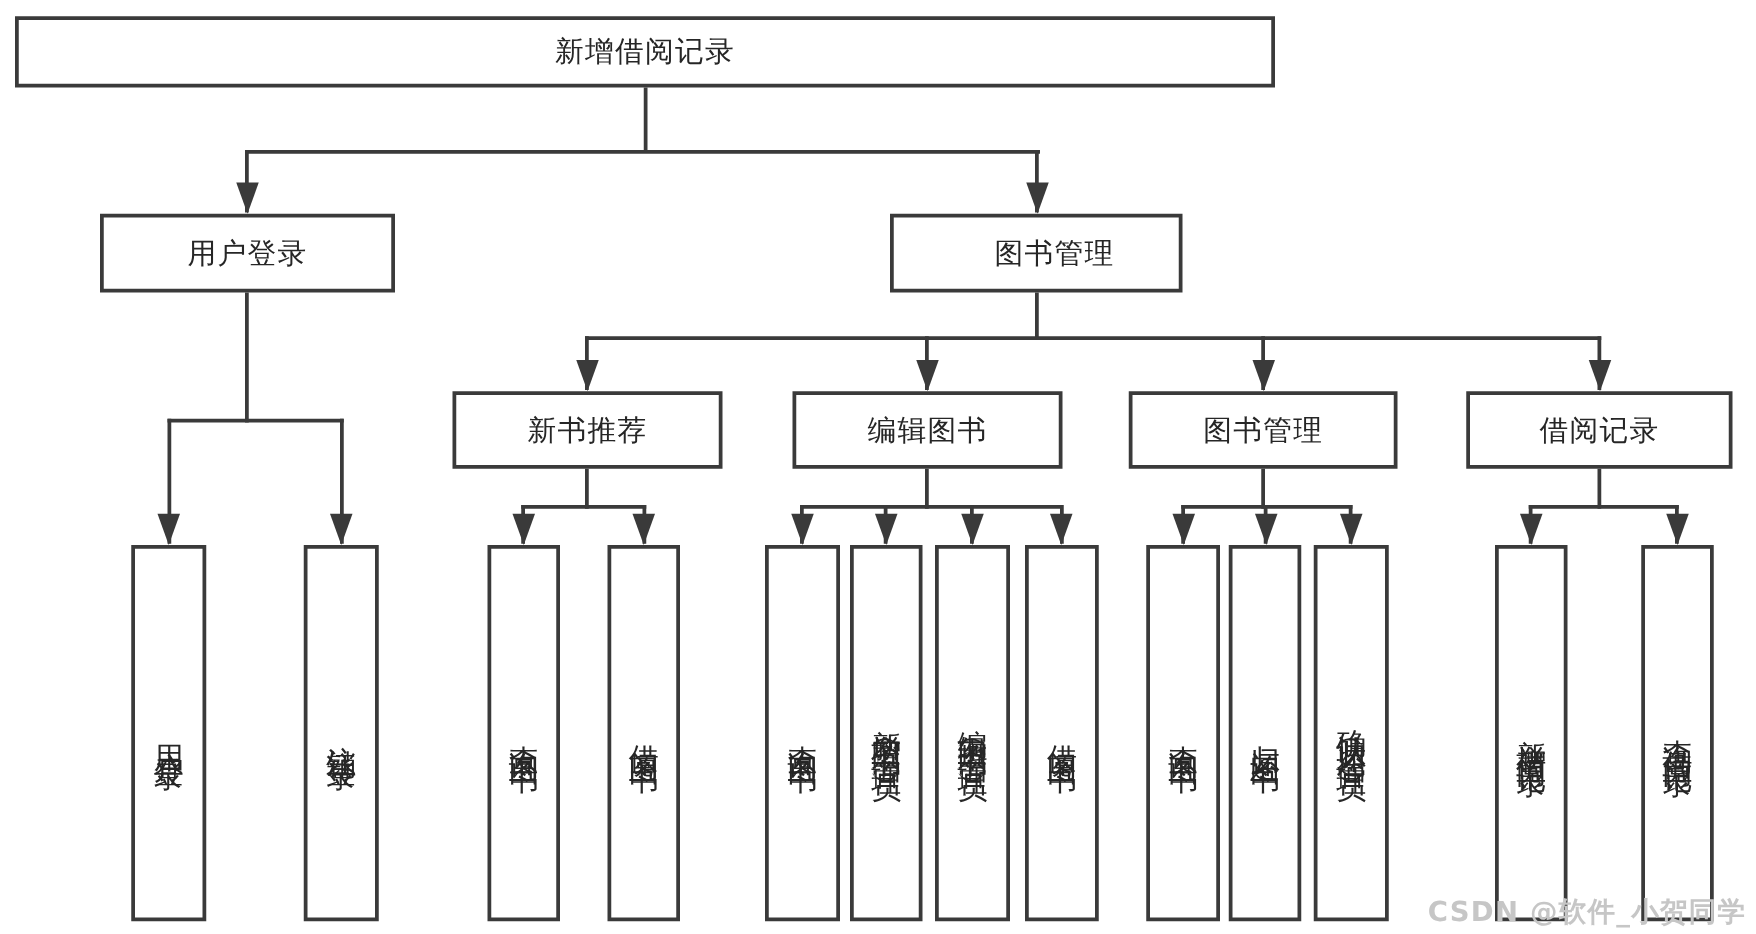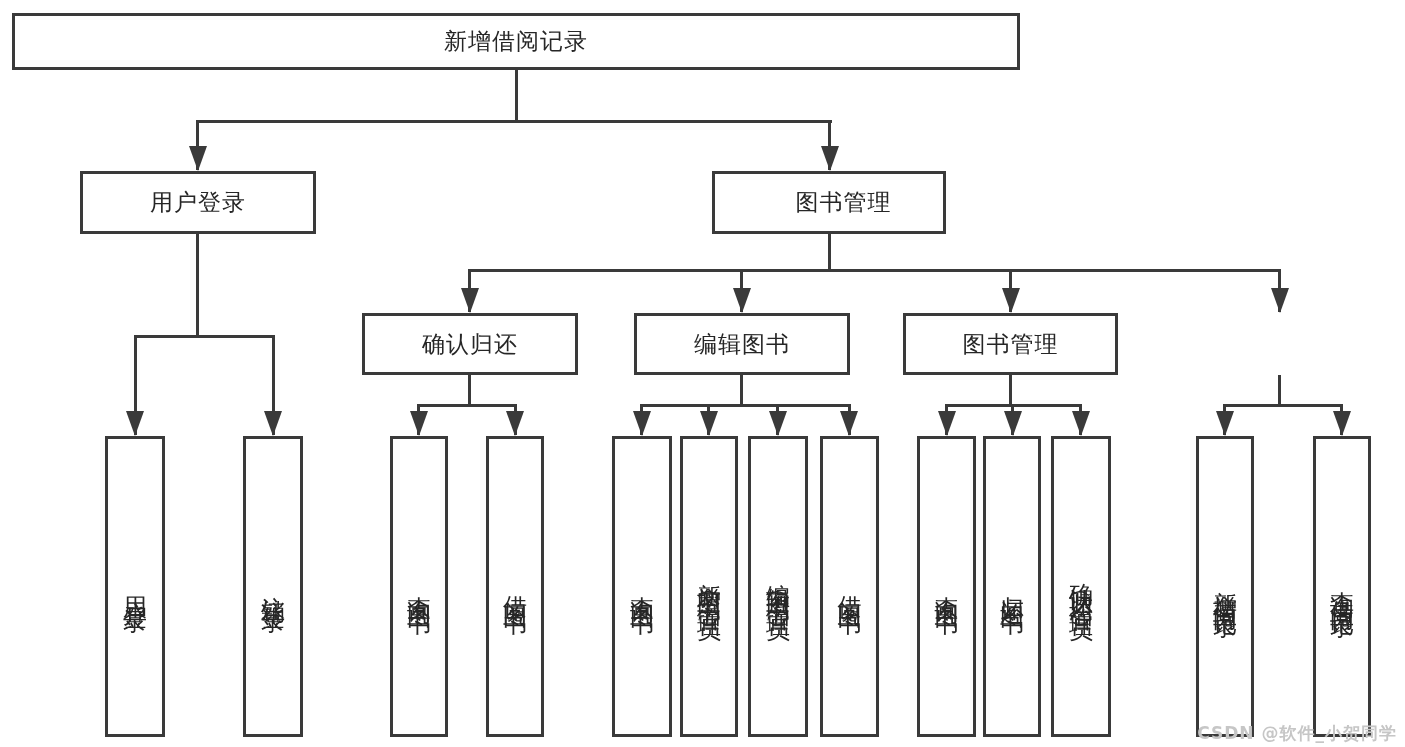--- a/index.html
+++ b/index.html
@@ -19,48 +19,51 @@
     font-size:24px;letter-spacing:5px;line-height:1;white-space:nowrap;
   }
   .vl{position:absolute;width:3px;background:var(--line);}
   .hl{position:absolute;height:3px;background:var(--line);}
   .arrow{
     position:absolute;width:0;height:0;
     border-left:9px solid transparent;border-right:9px solid transparent;
     border-top:25px solid var(--line);
   }
   .wm{
-    position:absolute;right:8px;bottom:2px;font-size:17px;font-weight:bold;
+    position:absolute;right:8px;bottom:2px;font-size:22px;font-weight:bold;
     color:var(--wm);letter-spacing:1px;z-index:5;white-space:nowrap;
   }
 </style>
 </head>
 <body>
 
 <div class="canvas">
 
   <div class="box" style="left:12px;top:13px;width:1008px;height:57px;">
     <span class="hd">新增借阅记录</span>
   </div>
 
   <div class="box" style="left:80px;top:171px;width:236px;height:63px;">
     <span class="hd">用户登录</span>
   </div>
   <div class="box" style="left:712px;top:171px;width:234px;height:63px;padding-left:29px;">
     <span class="hd">图书管理</span>
   </div>
 
   <div class="box" style="left:362px;top:313px;width:216px;height:62px;">
-    <span class="hd">确认归还</span>
+    <span class="hd">新书推荐</span>
   </div>
   <div class="box" style="left:634px;top:313px;width:216px;height:62px;">
     <span class="hd">编辑图书</span>
   </div>
   <div class="box" style="left:903px;top:313px;width:215px;height:62px;">
     <span class="hd">图书管理</span>
+  </div>
+  <div class="box" style="left:1173px;top:313px;width:213px;height:62px;">
+    <span class="hd">借阅记录</span>
   </div>
 
   <div class="box" style="left:105px;top:436px;width:60px;height:301px;">
     <span class="vtext">用户登录</span>
   </div>
   <div class="box" style="left:243px;top:436px;width:60px;height:301px;">
     <span class="vtext">注销登录</span>
   </div>
 
   <div class="box" style="left:390px;top:436px;width:58px;height:301px;">

